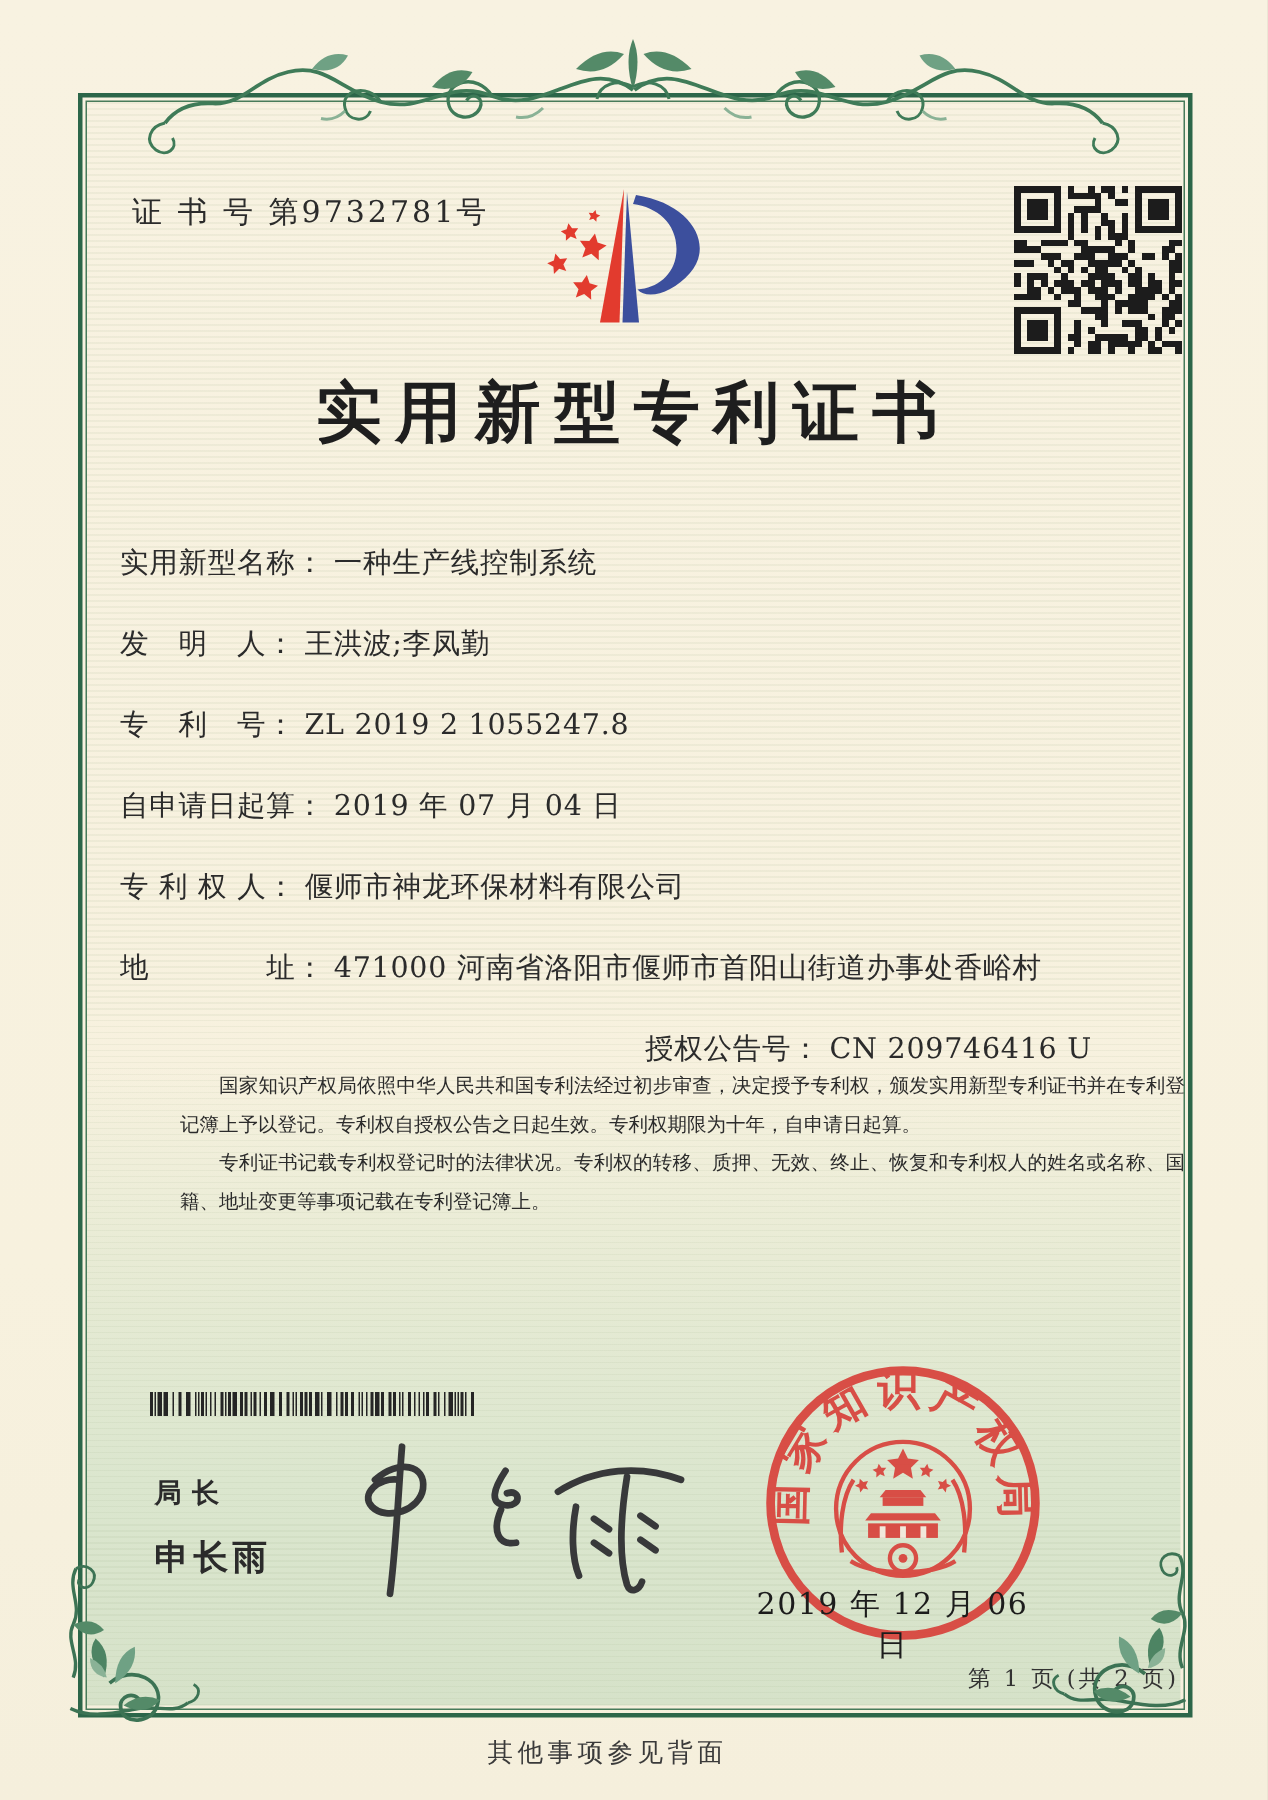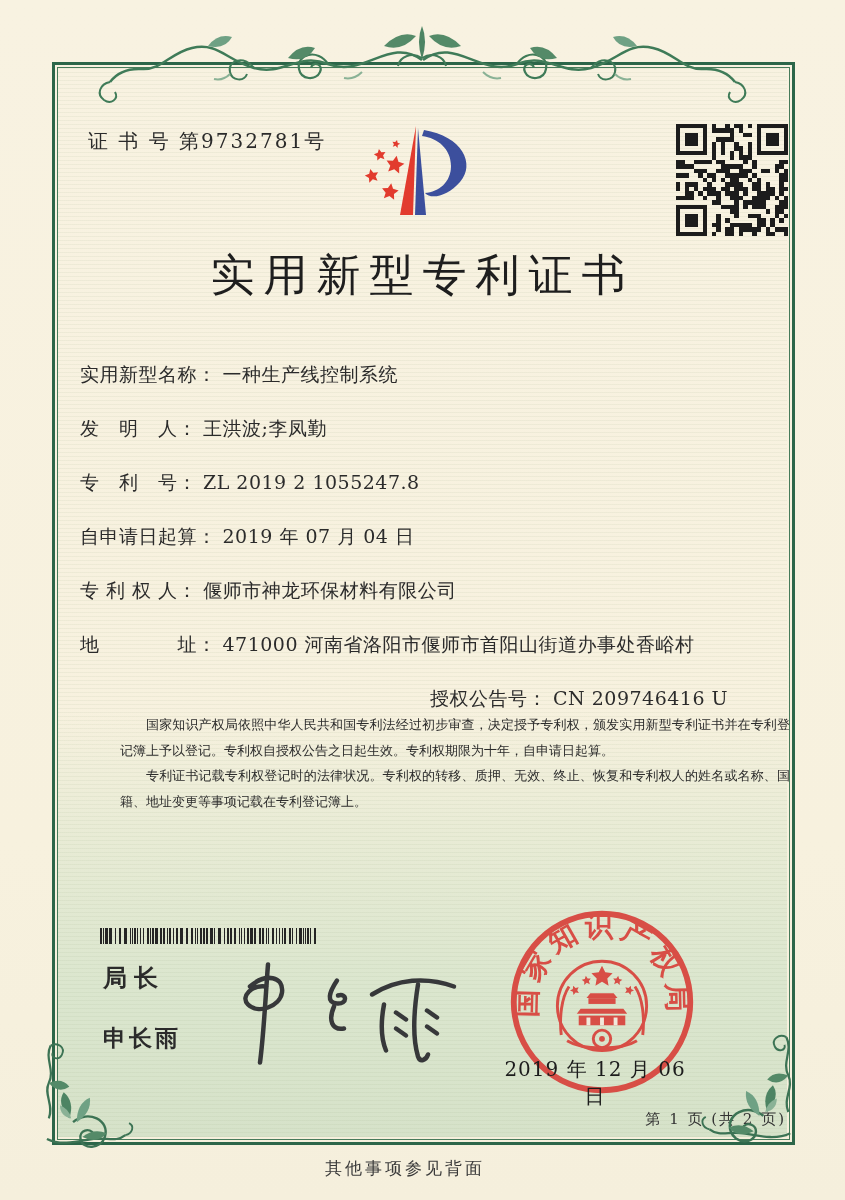--- a/index.html
+++ b/index.html
@@ -15,28 +15,28 @@
   
   .tint{position:absolute;left:58px;top:68px;width:729px;height:1069px;z-index:0;
     background:
       repeating-linear-gradient(0deg, rgba(150,170,130,0.10) 0 1px, rgba(0,0,0,0) 1px 4px),
       linear-gradient(180deg, rgba(221,232,211,0) 0%, rgba(221,232,211,0) 60%,
         rgba(214,228,202,0.45) 72%, #dbe6ce 86%, #d6e2c9 100%);}
   .z{position:absolute;z-index:2;}
   .cert-no{left:88px;top:128px;font-size:20px;letter-spacing:2px;}
   .logo{left:338px;top:118px;width:175px;height:118px;}
   .qr{left:676px;top:124px;width:112px;height:112px;}
-  .title{left:0;top:246px;width:845px;text-align:center;font-size:44px;font-weight:400;
+  .title{left:0;top:246px;width:845px;text-align:center;font-size:44px;font-weight:700;
     letter-spacing:9px;color:#1e1e1e;}
   .row{left:80px;font-size:19px;white-space:nowrap;letter-spacing:0.5px;}
   .row .val{margin-left:6px;}
   .paras{left:88px;top:712px;width:670px;font-size:13px;line-height:25.5px;text-align:justify;margin-left:32px;}
   .paras p{margin:0;text-indent:2em;}
   .barcode{left:100px;top:928px;width:218px;height:16px;}
-  .signer-title{left:103px;top:962px;font-size:24px;font-weight:600;letter-spacing:7px;}
+  .signer-title{left:103px;top:983px;font-size:18px;font-weight:600;letter-spacing:7px;}
   .signer-name{left:103px;top:1023px;font-size:23px;font-weight:600;letter-spacing:3px;}
   .signature{left:222px;top:953px;width:240px;height:118px;}
   .seal{left:505px;top:905px;width:194px;height:194px;opacity:0.93;z-index:3;}
   .seal-date{left:498px;top:1056px;width:194px;text-align:center;font-size:20px;
     color:#1c1c1c;z-index:4;letter-spacing:1px;}
   .page-num{left:0;top:1110px;width:786px;text-align:right;font-size:15px;letter-spacing:2px;color:#333;}
   .back-note{left:0;top:1157px;width:810px;text-align:center;font-size:17px;color:#3a3a3a;letter-spacing:3px;}
   .ornament{z-index:5;pointer-events:none;}
   svg{display:block;}
 </style>

